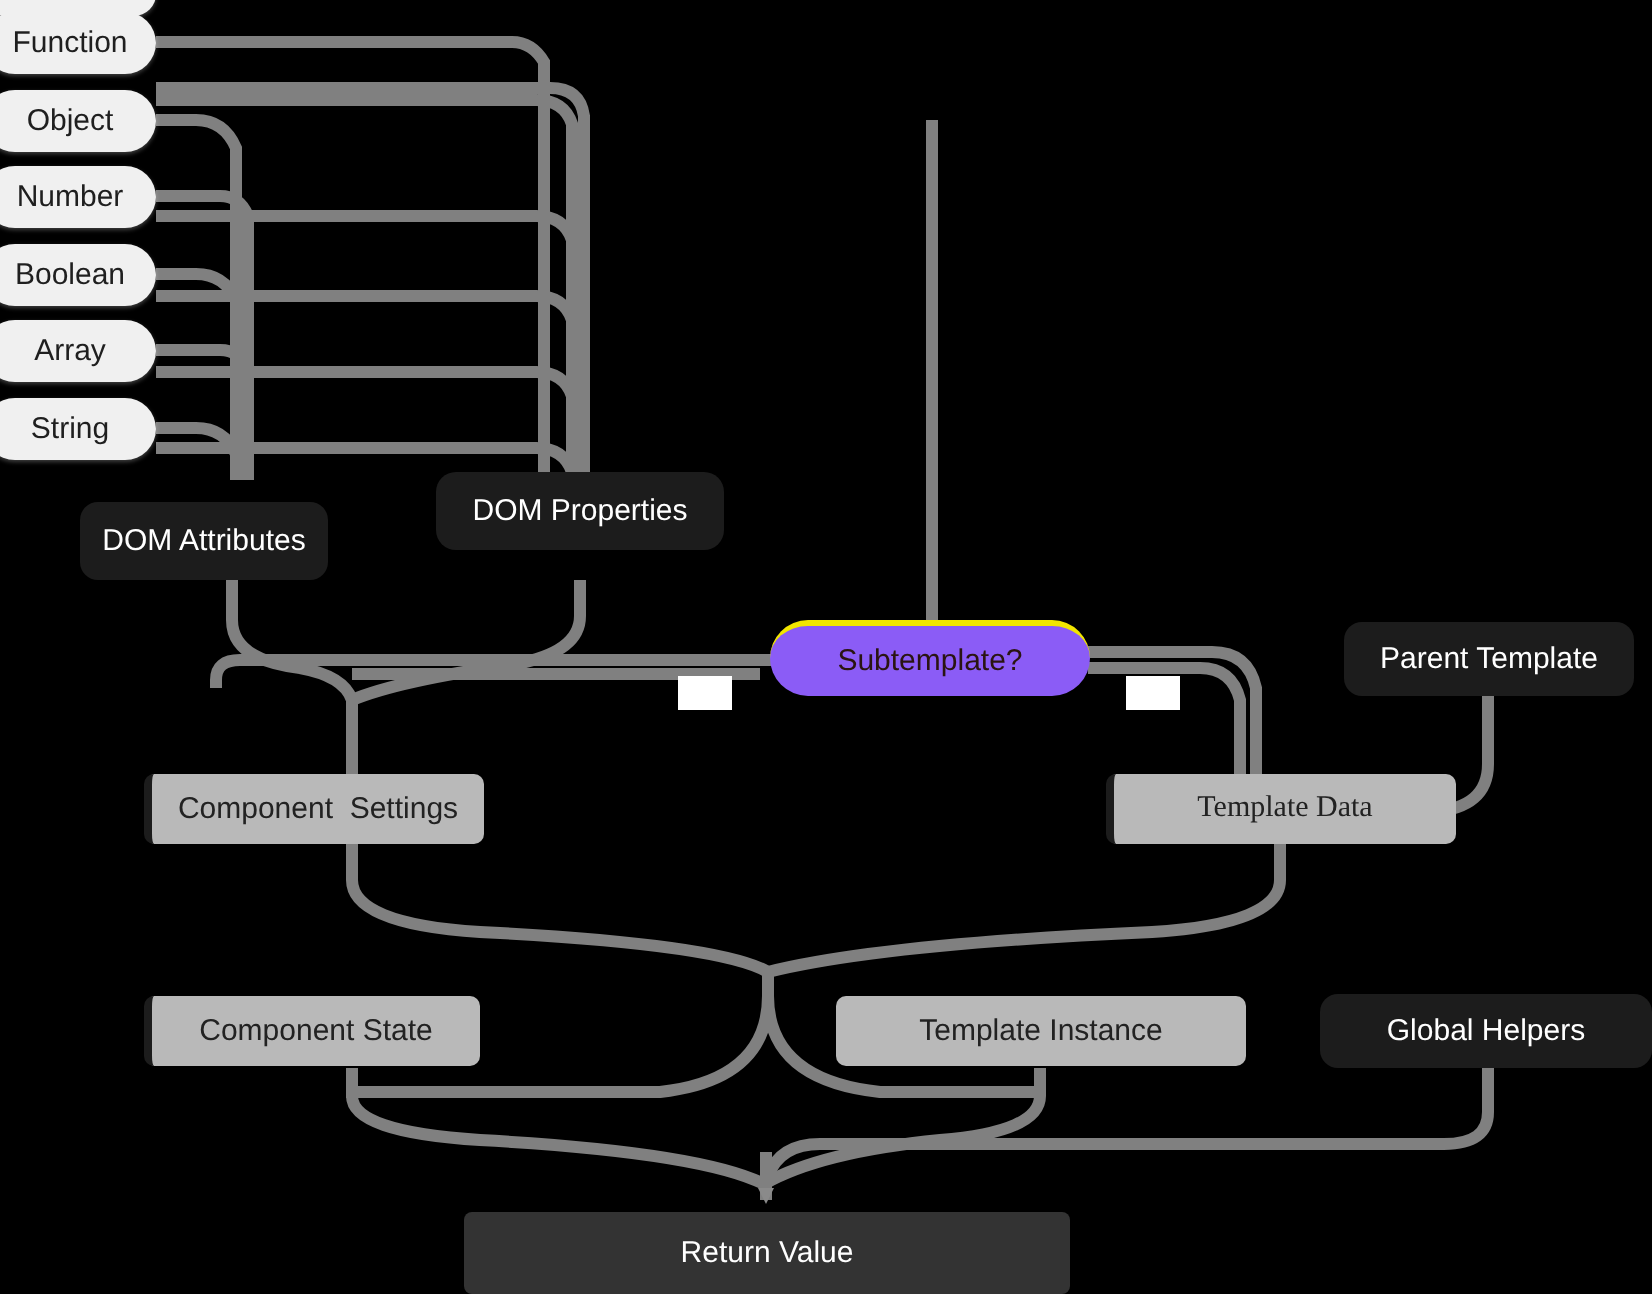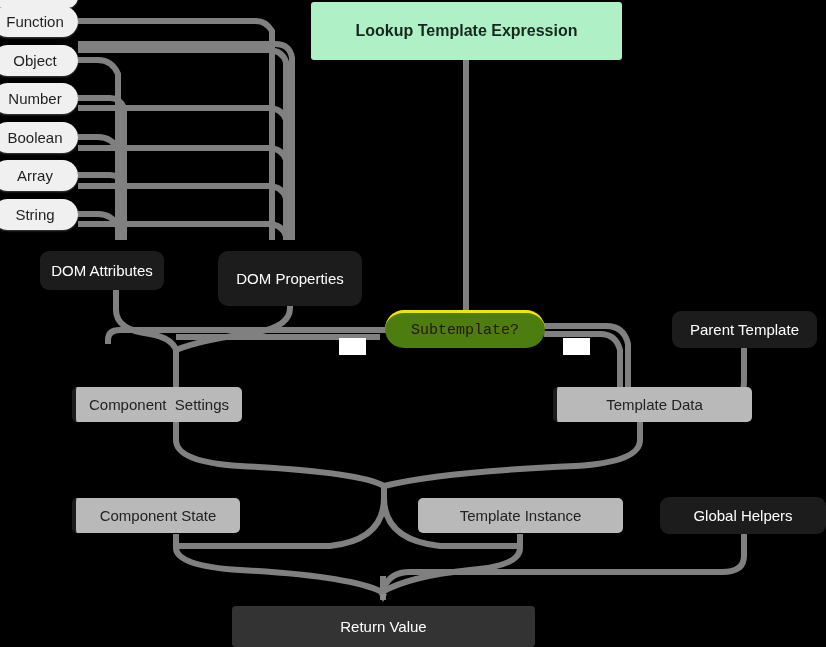--- a/index.html
+++ b/index.html
@@ -67,26 +67,25 @@
     color: #222222;
     border-radius: 5px;
     font-size: 15px;
   }
   .grey.leftbar {
     border-left: 4px solid #1c1c1c;
   }
 
   
   .decision {
-    background: #4d7c0f;
+    background: #8b5cf6;
     color: #2a1412;
     border-radius: 22px;
     border-top: 3px solid #f2e600;
     font-size: 15px;
-    font-family: Liberation Mono, monospace;
   }
 
   
   .ret {
     background: #333333;
     color: #ffffff;
     border-radius: 4px;
     font-size: 15px;
   }
 
@@ -162,33 +161,32 @@
   <div class="node pill" style="left:-8px; top:45px; width:86px; height:31px;">Object</div>
 
   <div class="node pill" style="left:-8px; top:83px; width:86px; height:31px;">Number</div>
 
   <div class="node pill" style="left:-8px; top:122px; width:86px; height:31px;">Boolean</div>
 
   <div class="node pill" style="left:-8px; top:160px; width:86px; height:31px;">Array</div>
 
   <div class="node pill" style="left:-8px; top:199px; width:86px; height:31px;">String</div>
 
-  <div class="node root" style="left:311px; top:2px; width:311px; height:58px;">Lookup Template Expression</div>
 
   <div class="node dark" style="left:40px; top:251px; width:124px; height:39px;">DOM Attributes</div>
 
-  <div class="node dark" style="left:218px; top:251px; width:144px; height:55px;border-radius:10px;">DOM Properties</div>
+  <div class="node dark" style="left:218px; top:236px; width:144px; height:39px;border-radius:10px;">DOM Properties</div>
 
   <div class="node decision" style="left:385px; top:310px; width:160px; height:38px;">Subtemplate?</div>
 
   <div class="node dark" style="left:672px; top:311px; width:145px; height:37px;">Parent Template</div>
 
   <div class="node grey leftbar" style="left:72px; top:387px; width:170px; height:35px;">Component  Settings</div>
 
-  <div class="node grey leftbar" style="left:553px; top:387px; width:199px; height:35px;">Template Data</div>
+  <div class="node grey leftbar" style="left:553px; top:387px; width:175px; height:35px;font-family:Liberation Serif, serif;">Template Data</div>
 
   <div class="node grey leftbar" style="left:72px; top:498px; width:168px; height:35px;">Component State</div>
 
   <div class="node grey" style="left:418px; top:498px; width:205px; height:35px;text-align:right;">Template Instance</div>
 
   <div class="node ret" style="left:232px; top:606px; width:303px; height:41px;">Return Value</div>
 
   <div class="node dark" style="left:660px; top:497px; width:166px; height:37px;">Global Helpers</div>
 
   <div class="edge-label" style="left:339px; top:338px; width:27px; height:17px;"></div>

